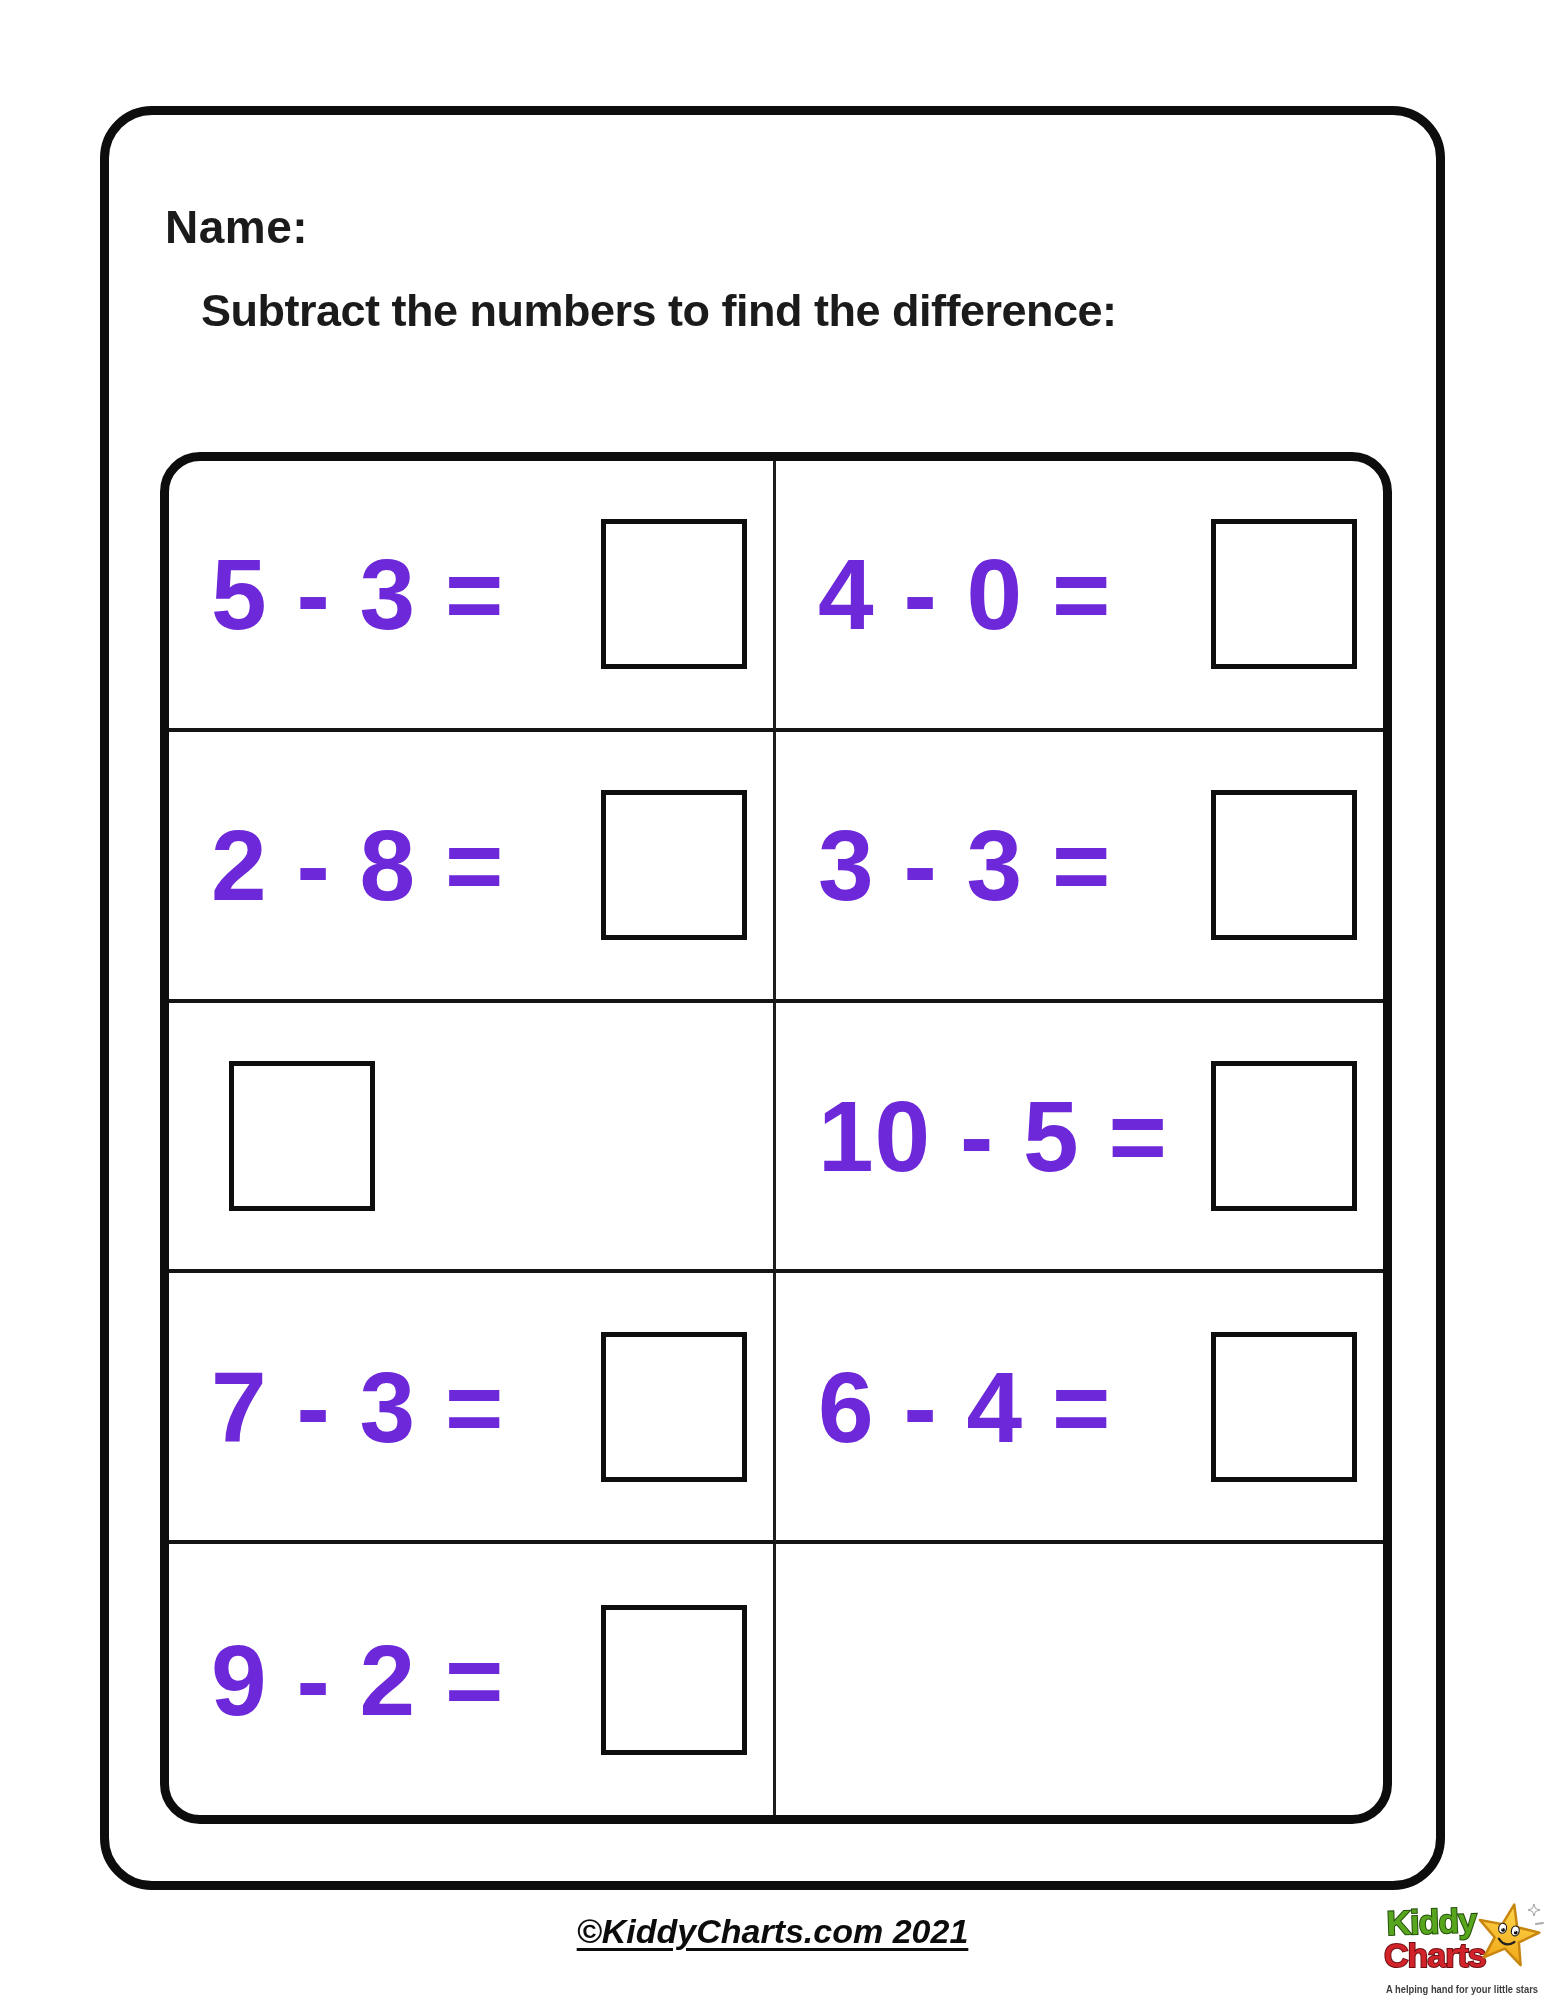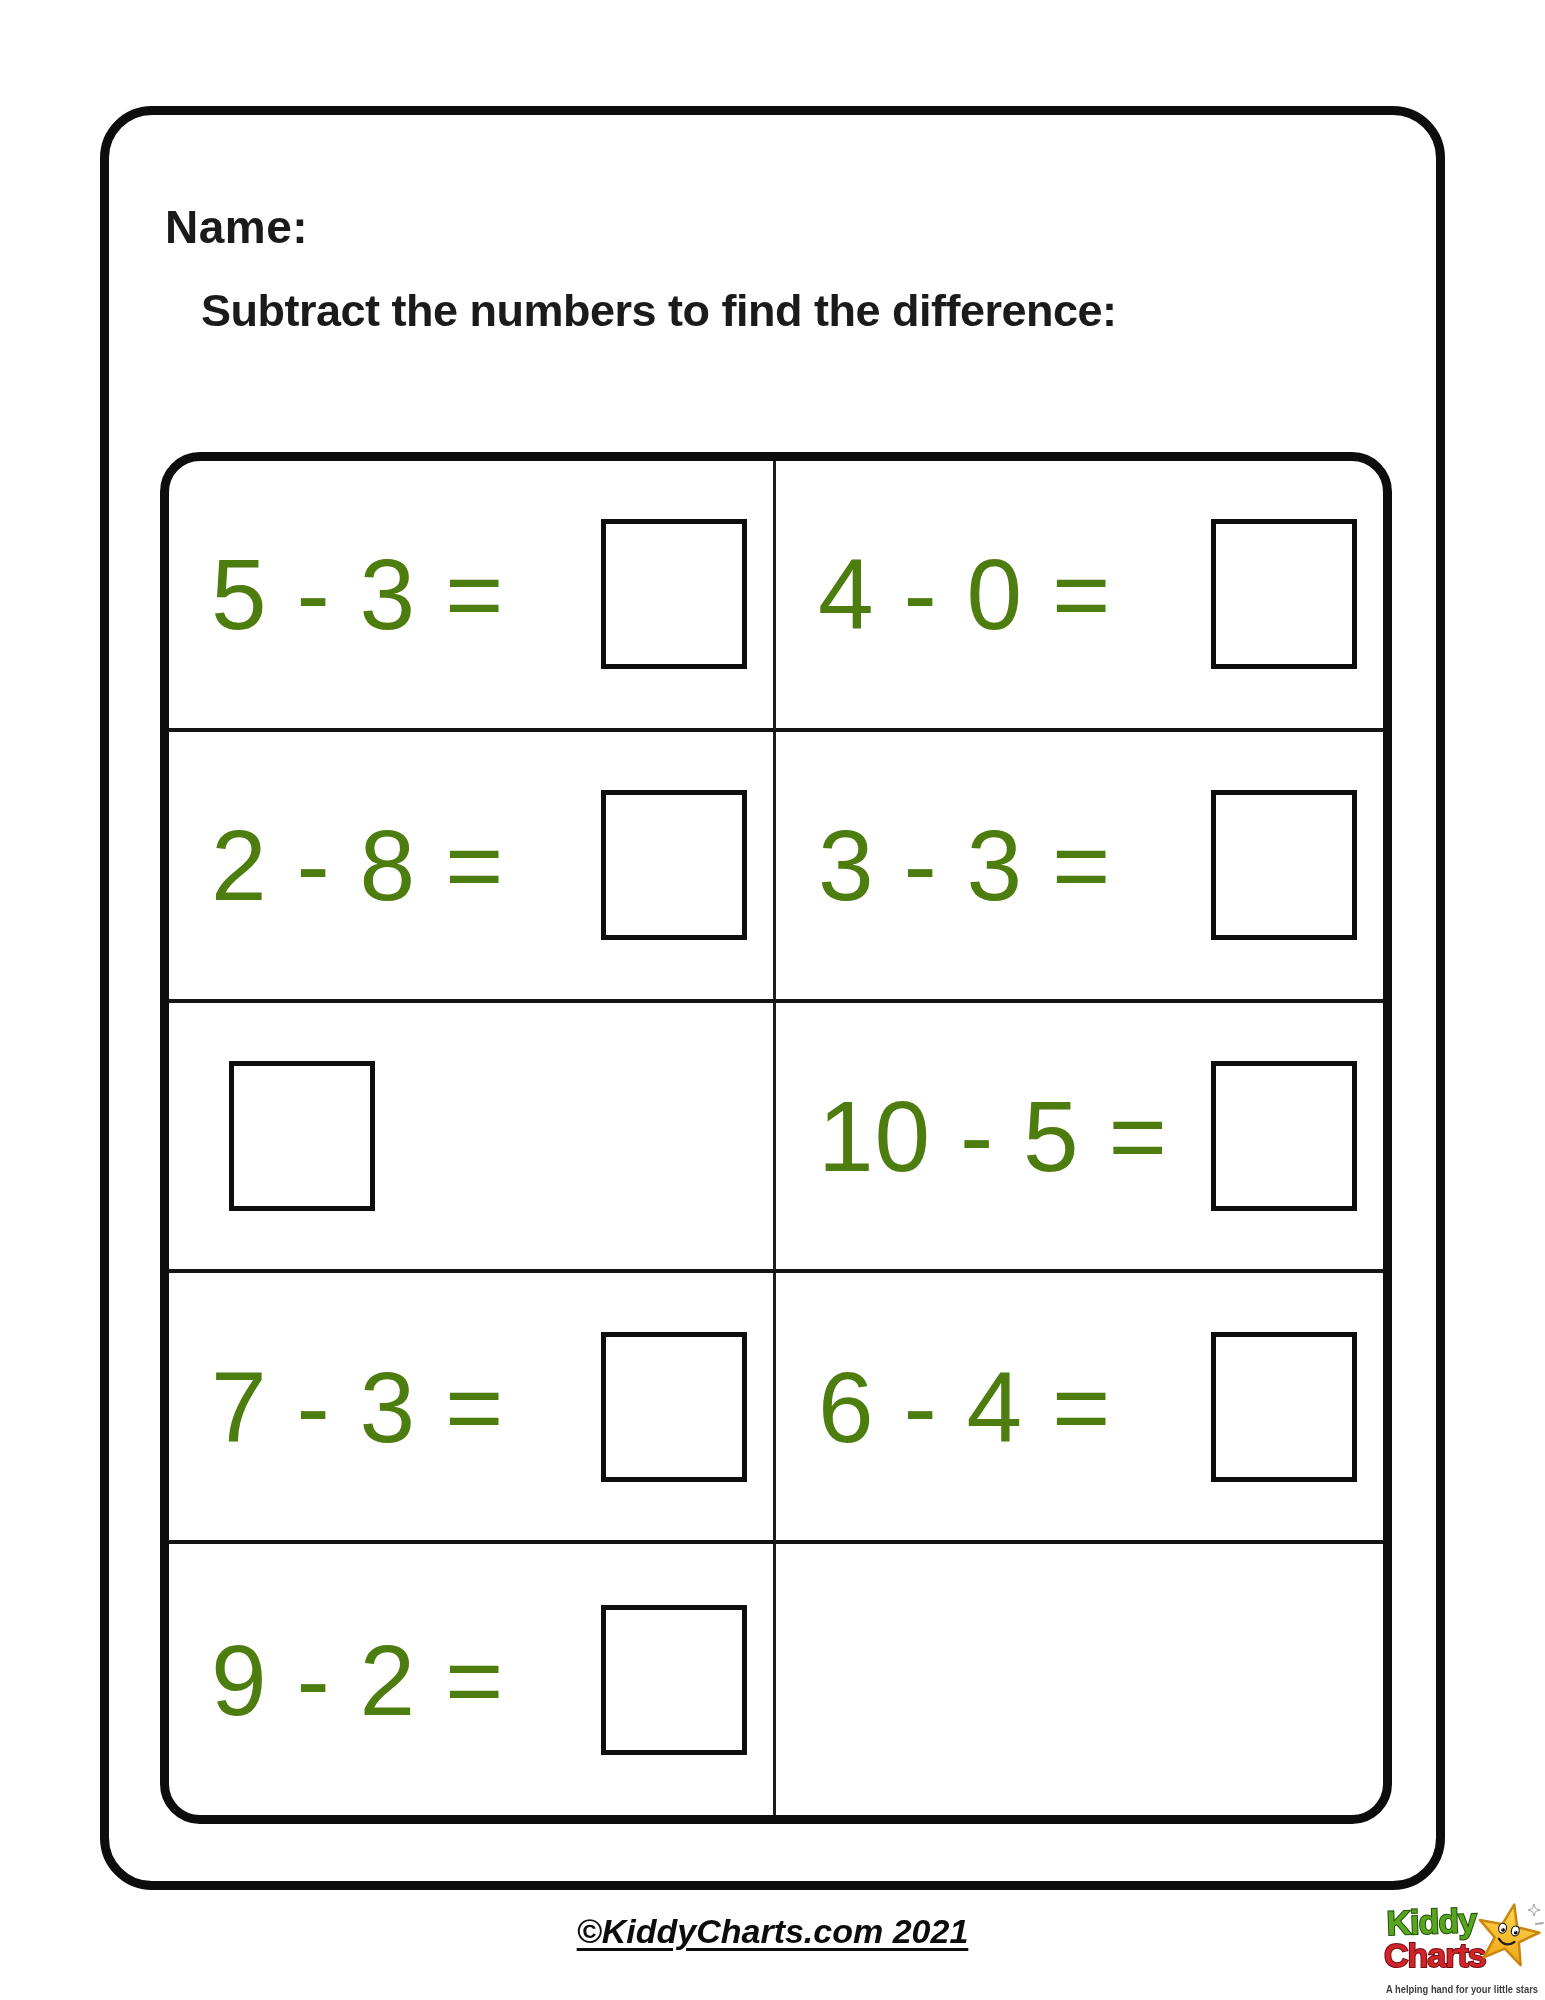--- a/index.html
+++ b/index.html
@@ -62,23 +62,23 @@
     justify-content: space-between;
     padding: 0 26px 0 42px;
     box-sizing: border-box;
     min-width: 0;
   }
   .cell:nth-child(odd) { border-right: 3px solid #1e1e1e; }
   .cell:nth-child(-n+8) { border-bottom: 4px solid #141414; }
 
   .eq {
     font-size: 100px;
-    font-weight: 400;
+    font-weight: 700;
     letter-spacing: 1px;
-    color: #4d7c0f;
+    color: #6d28d9;
     white-space: nowrap;
     line-height: 1;
   }
   .answer-box {
     width: 146px; height: 150px;
     border: 5px solid #0e0e0e;
     box-sizing: border-box;
     background: #fff;
     flex: 0 0 auto;
     margin-left: 18px;

